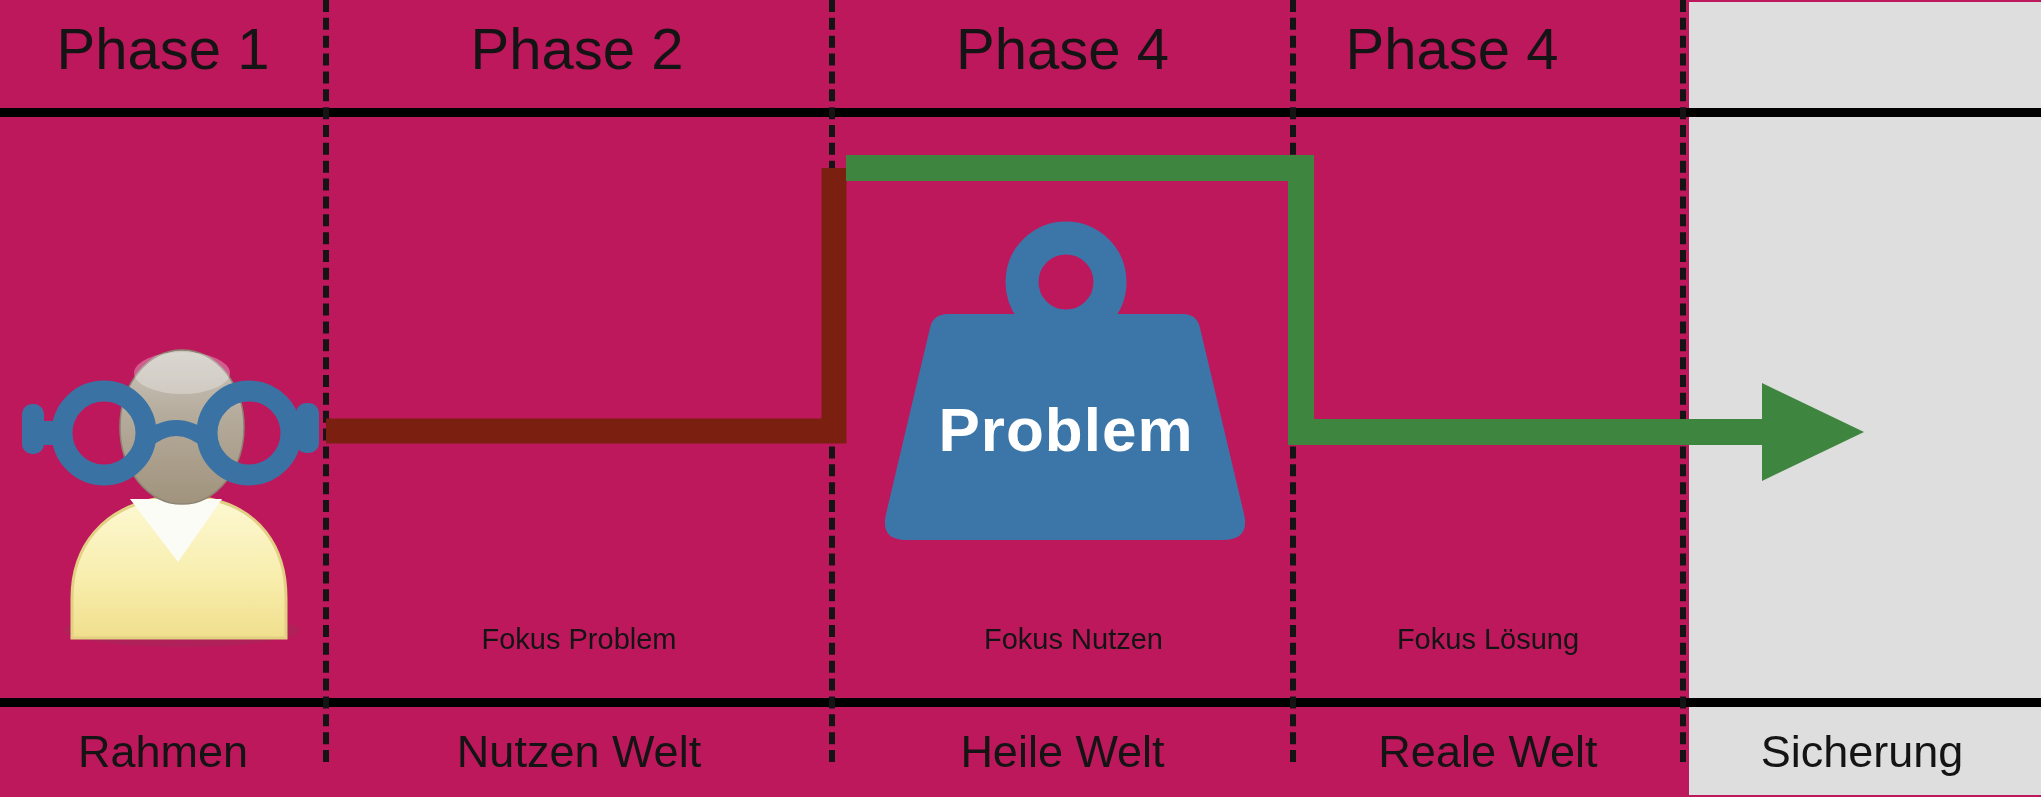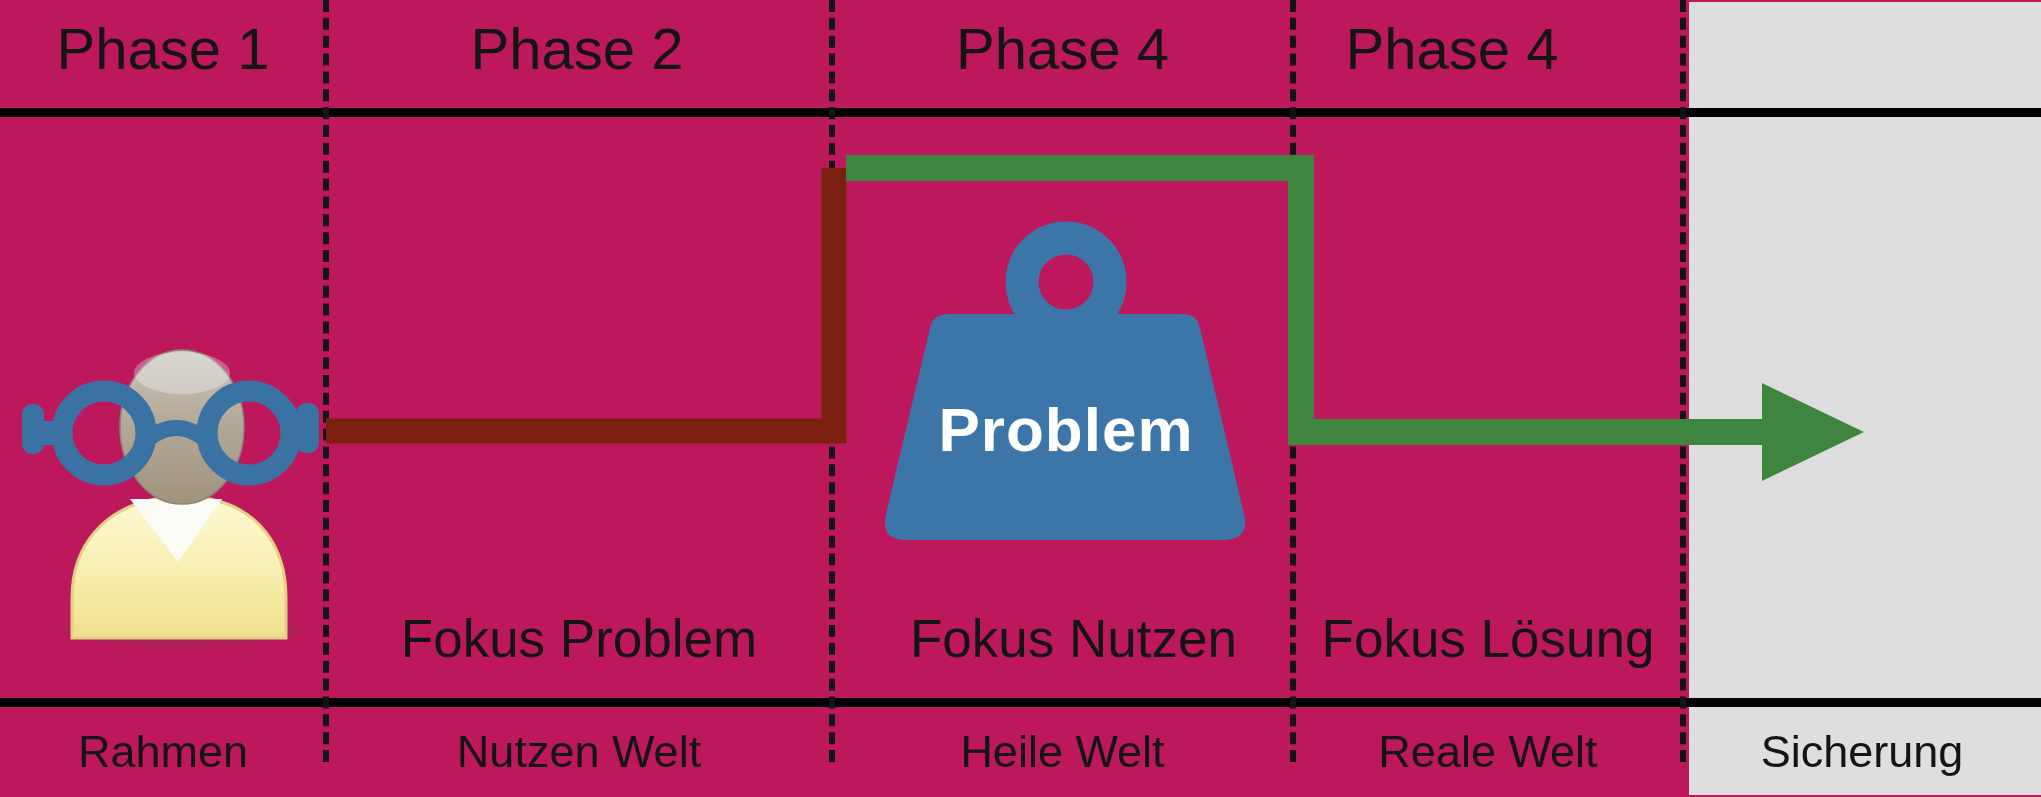--- a/index.html
+++ b/index.html
@@ -45,21 +45,21 @@
     color: #141414;
     white-space: nowrap;
   }
   .phase-label {
     top: 14px;
     font-size: 58px;
     line-height: 70px;
   }
   .focus-label {
     top: 611px;
-    font-size: 53px;
+    font-size: 29px;
     line-height: 56px;
   }
   .bottom-label {
     top: 724px;
     font-size: 45px;
     line-height: 56px;
   }
   .diagram-svg {
     position: absolute;
     left: 0;

